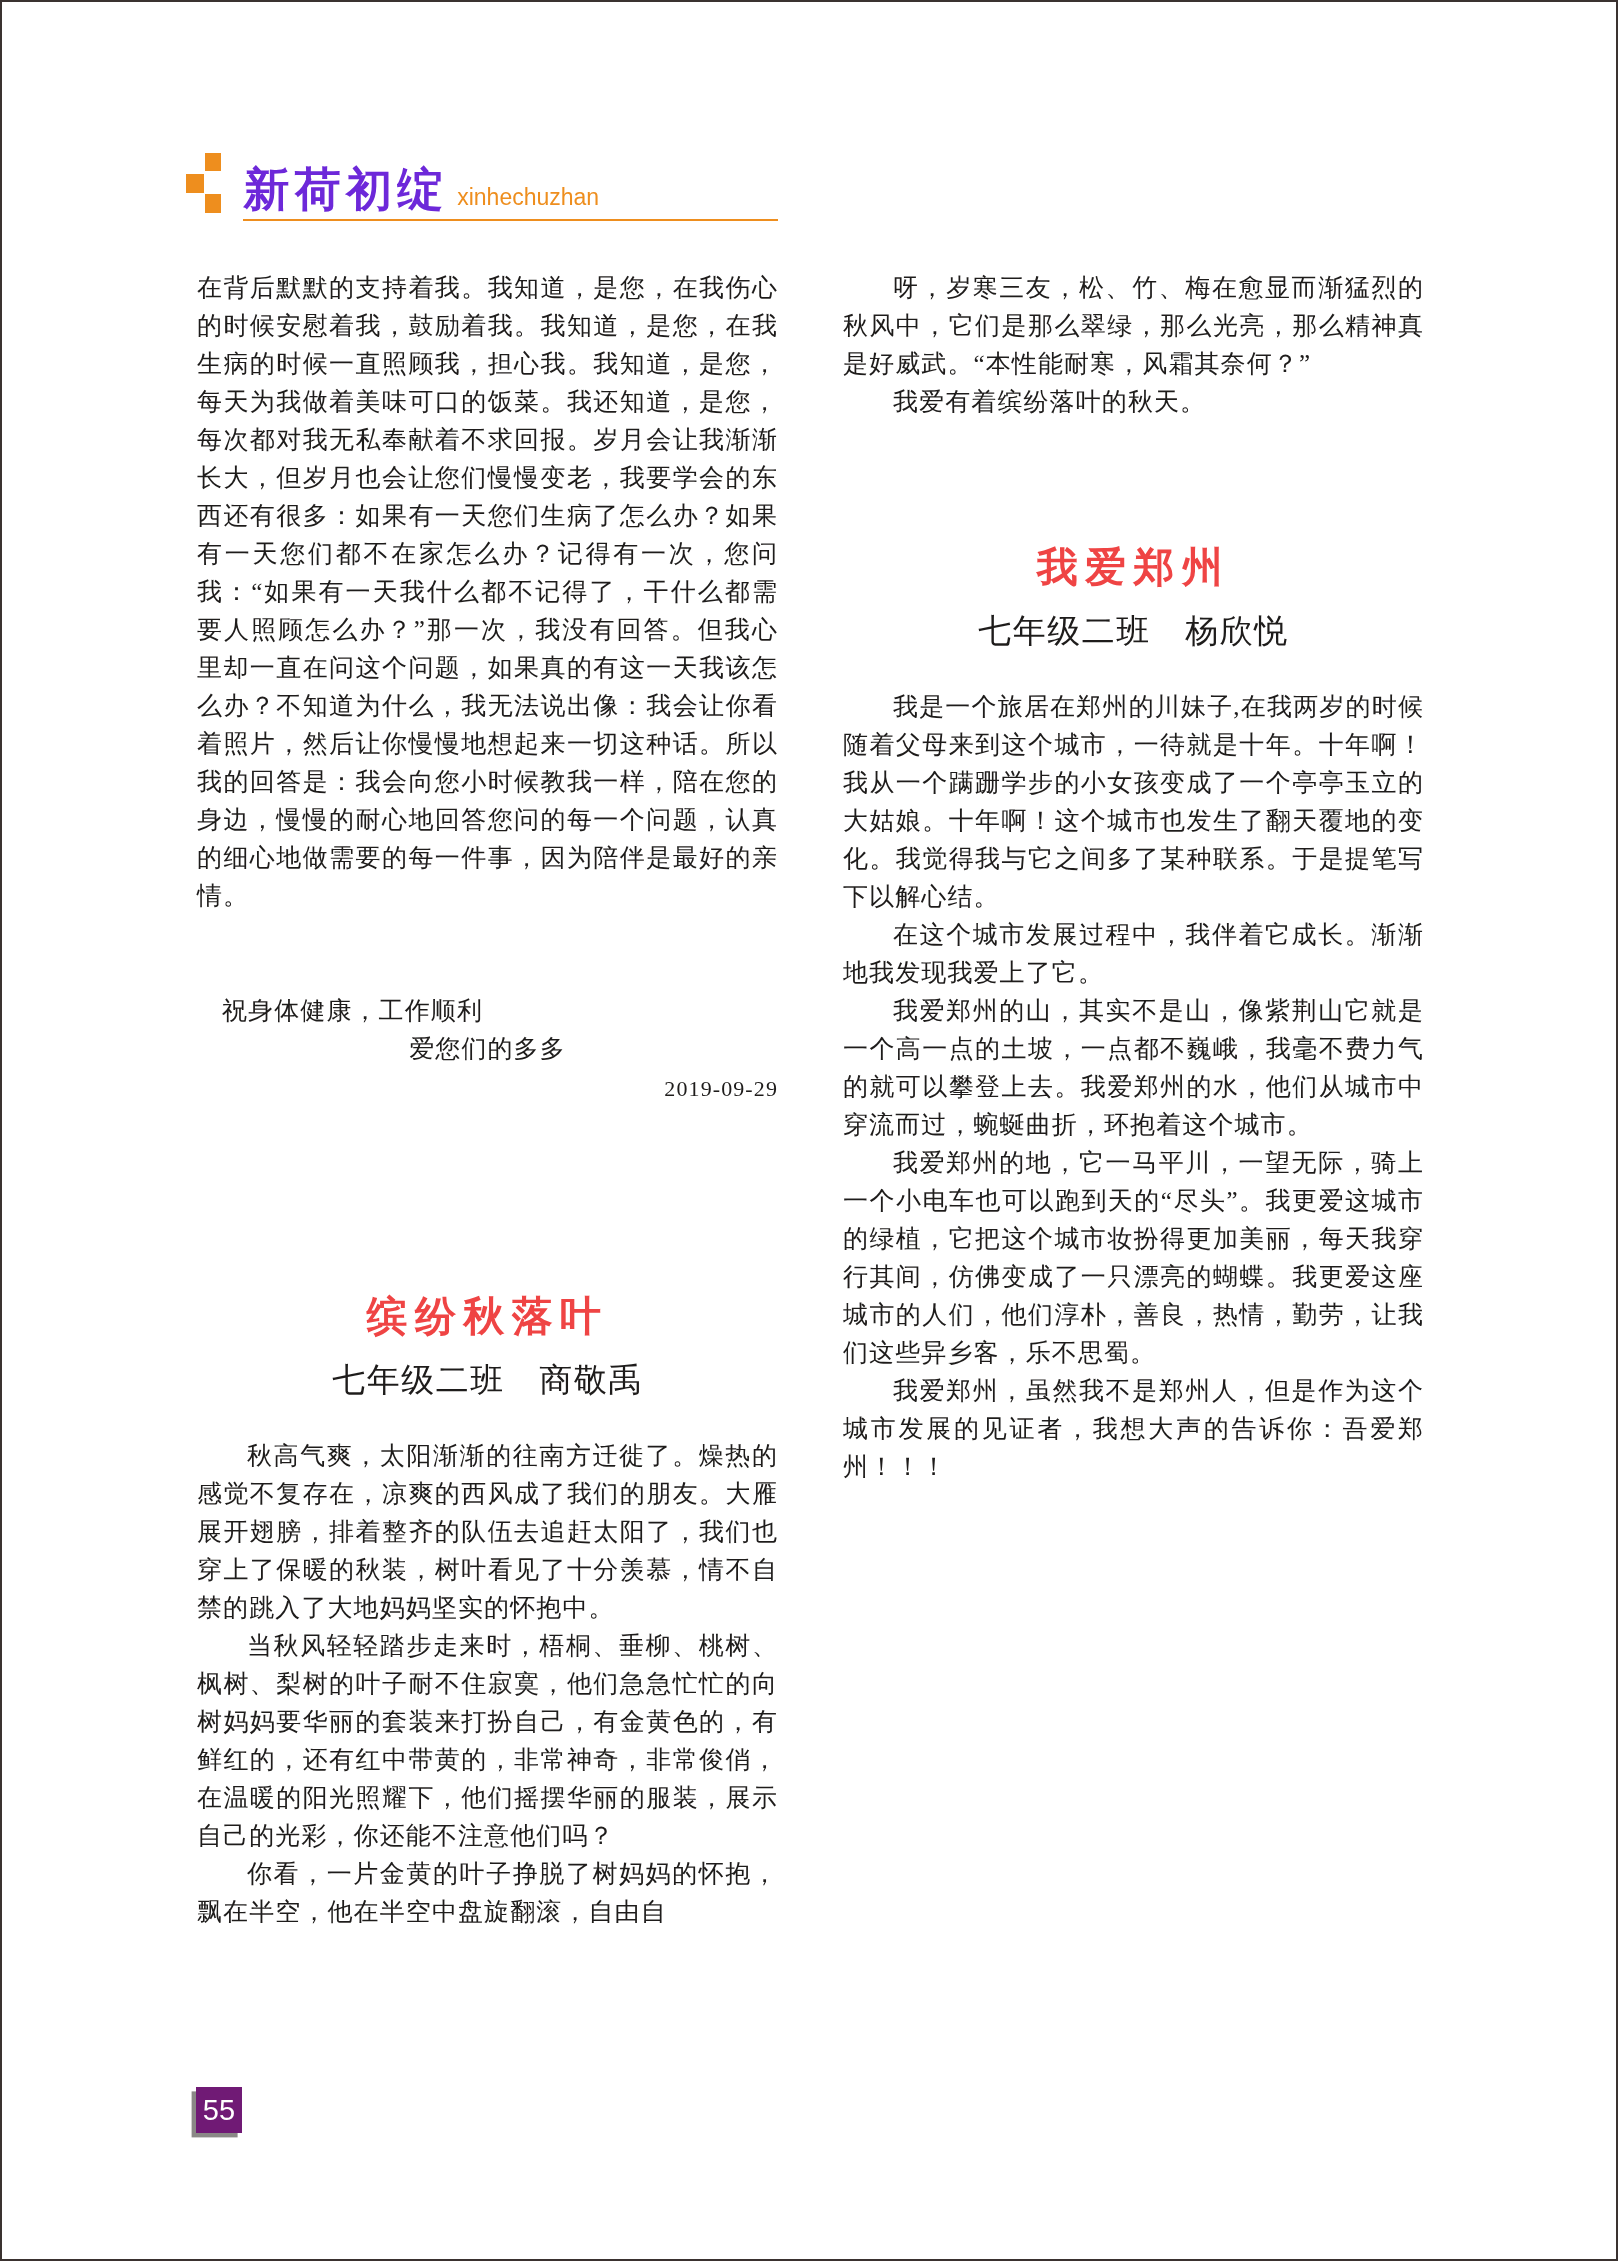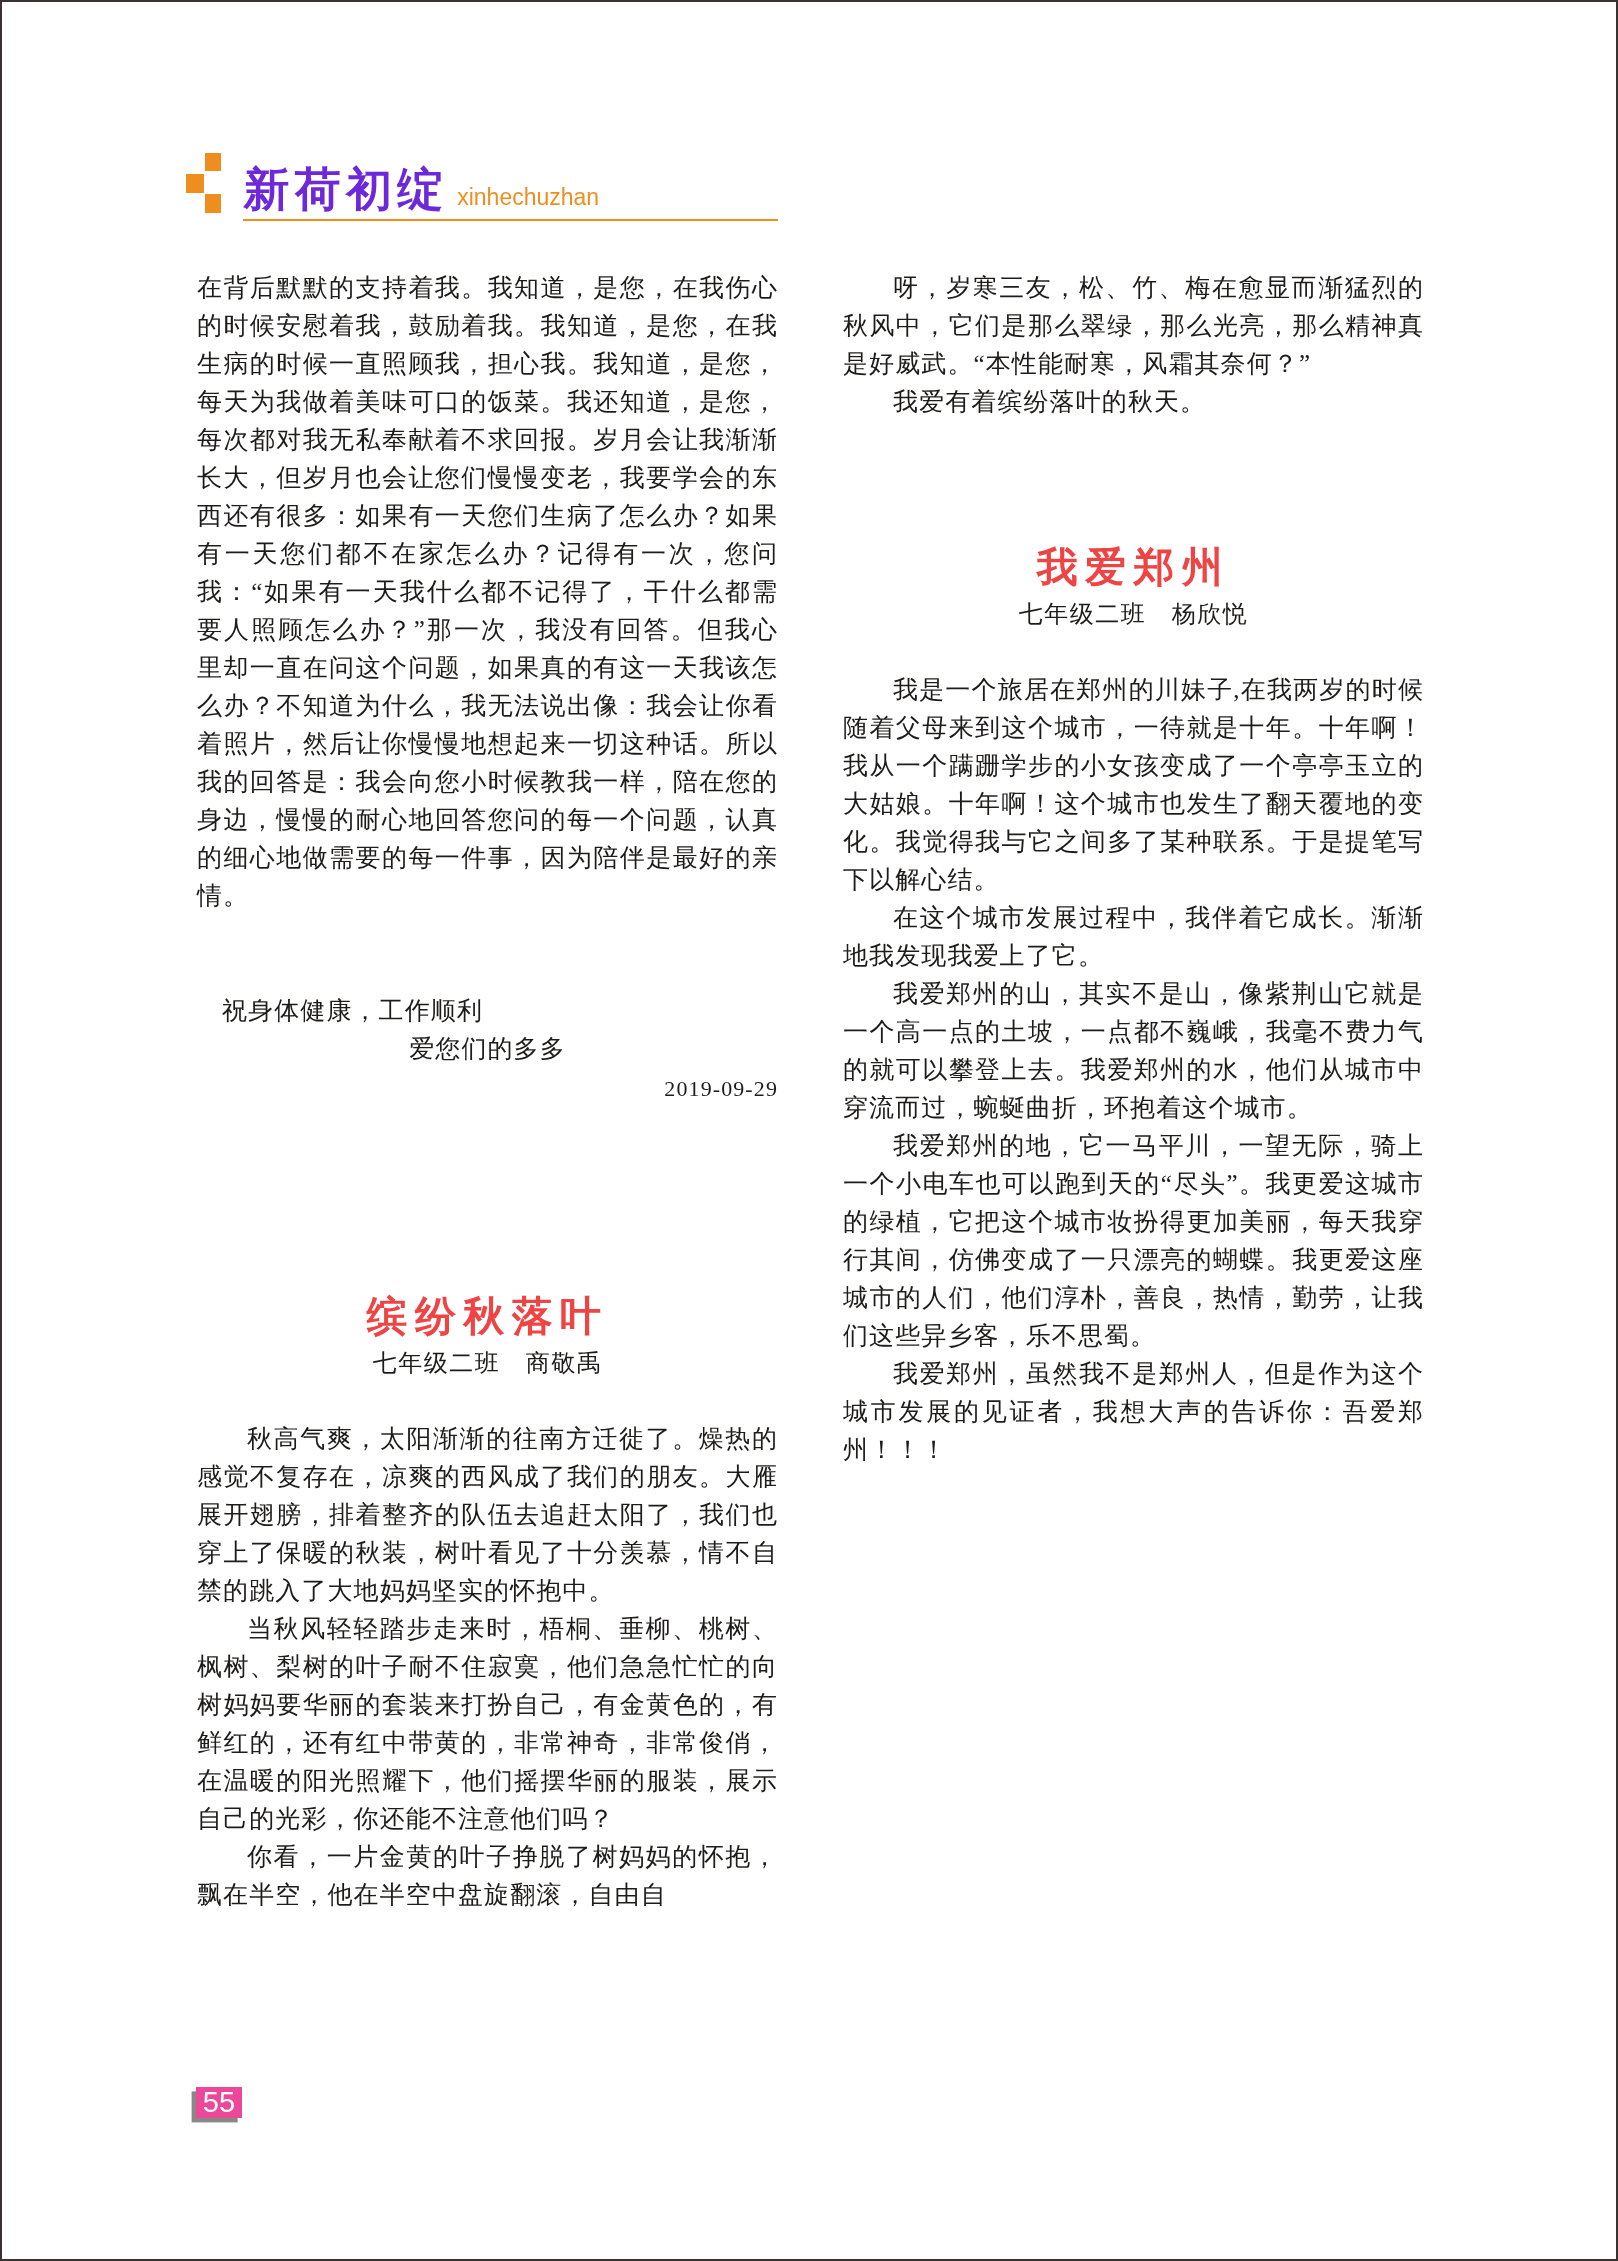--- a/index.html
+++ b/index.html
@@ -45,26 +45,26 @@
   .wish{margin-top:77px;text-indent:1em;}
   .sig-block{text-align:center;}
   .sig{text-align:center;}
   .sig-date{text-align:right;margin-top:1.5px;font-size:22px;}
   .article-title{
     margin:182px 0 0;text-align:center;
     font-size:41px;line-height:52px;font-weight:bold;
     color:#ef4444;letter-spacing:7.4px;
   }
   .title2{margin-top:120px;}
-  .byline{margin-top:2px;text-align:center;font-size:24px;letter-spacing:1.5px;text-indent:0;}
+  .byline{margin-top:19px;text-align:center;font-size:33px;letter-spacing:1.5px;text-indent:0;}
   .first-para{margin-top:38px;}
   
   .page-num{
     position:absolute;left:194px;top:2085px;
-    width:46px;height:31px;background:#ec4899;
+    width:46px;height:46px;background:#701a75;
     color:#ffffff;font-family:"Liberation Sans","DejaVu Sans",sans-serif;
     font-size:29px;display:flex;align-items:center;justify-content:center;
     box-shadow:-4.4px 4.4px 0 0 #8a8886;
   }
 </style>
 </head>
 <body>
 
 <div class="header">
   <div class="header-row">

